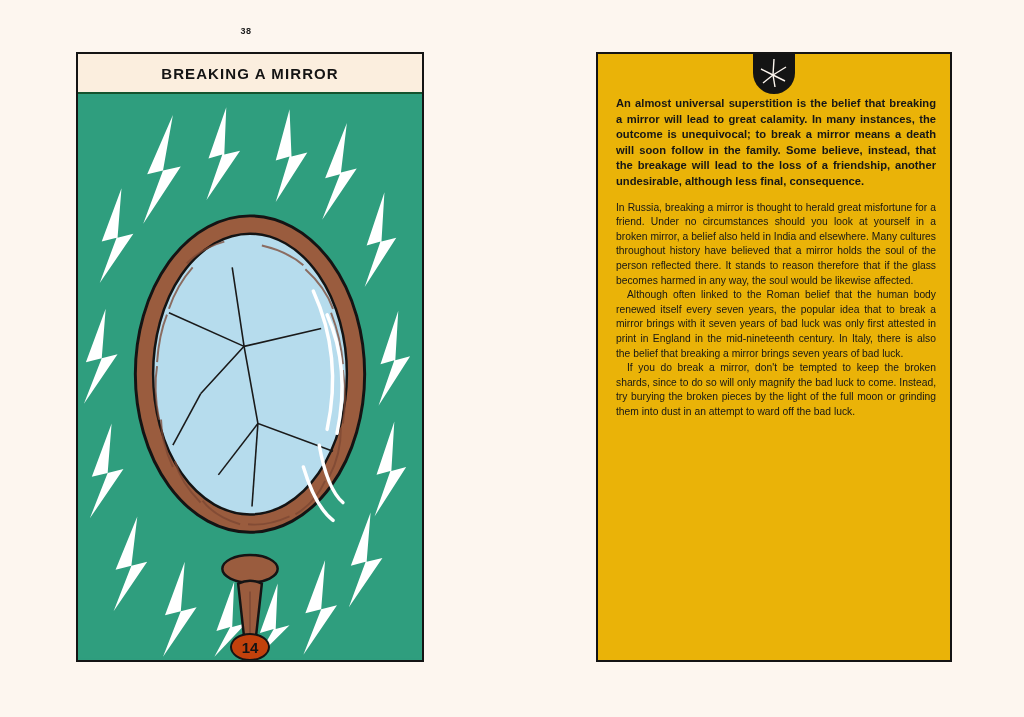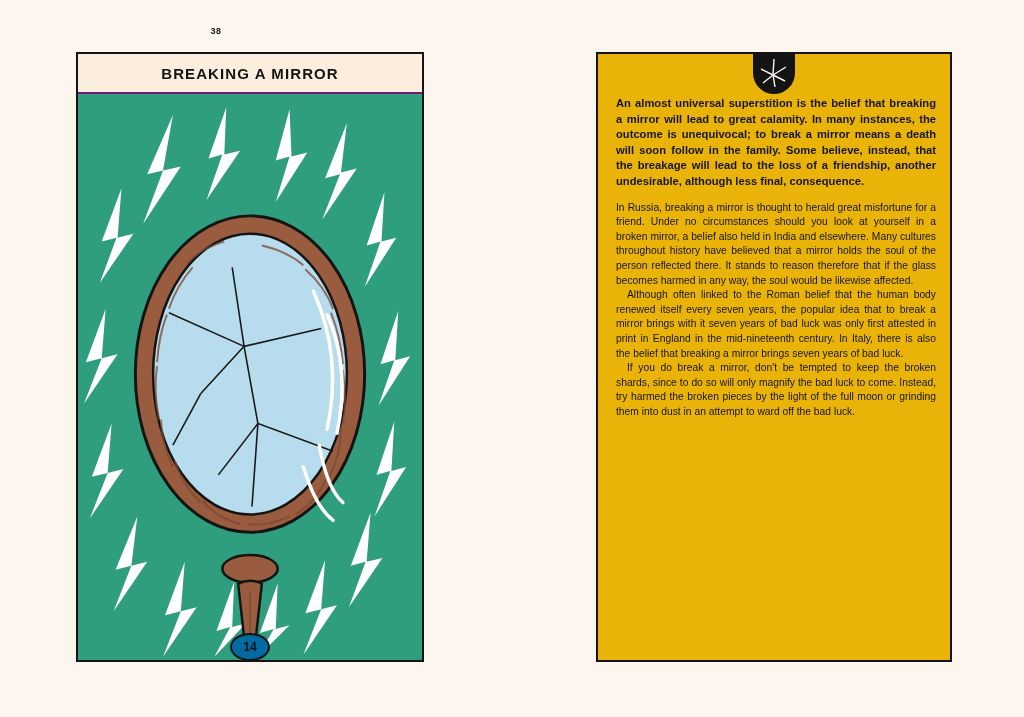--- a/index.html
+++ b/index.html
@@ -21,20 +21,21 @@
   }
 
   
   .folio {
     position: absolute;
     font-family: "Liberation Sans", sans-serif;
     font-size: 9px;
     font-weight: 700;
     letter-spacing: 0.5px;
     color: #1a1a1a;
+    padding-left: 30px;
   }
   .folio-left  { left: 0; width: 432px; top: 26px; text-align: center; }
   .folio-right { left: 592px; width: 380px; top: 26px; text-align: center; }
 
   
   .card {
     position: absolute;
     left: 76px;
     top: 52px;
     width: 348px;
@@ -43,21 +44,21 @@
     box-sizing: border-box;
     background: #2f9e7e;
     overflow: hidden;
   }
   .card-title-bar {
     position: absolute;
     left: 0; top: 0;
     width: 100%;
     height: 40px;
     background: #fbeede;
-    border-bottom: 2px solid #701a75;
+    border-bottom: 2px solid #14532d;
     display: flex;
     align-items: center;
     justify-content: center;
     box-sizing: border-box;
   }
   .card-title {
     font-size: 15px;
     font-weight: 700;
     letter-spacing: 1.1px;
     color: #141414;
@@ -72,27 +73,27 @@
   .card-art svg { display: block; width: 100%; height: 100%; }
 
   .card-number {
     position: absolute;
     left: 50%;
     transform: translateX(-50%);
     bottom: -1px;
     width: 40px;
     height: 28px;
     border-radius: 50%;
-    background: #0369a1;
+    background: #c2410c;
     border: 2px solid #141414;
     box-sizing: border-box;
     display: flex;
     align-items: center;
     justify-content: center;
-    font-size: 12px;
+    font-size: 15px;
     font-weight: 700;
     color: #141414;
   }
 
   
   .text-page {
     position: absolute;
     left: 596px;
     top: 52px;
     width: 356px;
@@ -230,17 +231,17 @@
           <path d="M20 22 L22 34"></path>
           <path d="M20 22 L33 14"></path>
         </g>
       </svg>
     </div>
 
     <div class="text-body">
       <p class="lede">An almost universal superstition is the belief that breaking a mirror will lead to great calamity. In many instances, the outcome is unequivocal; to break a mirror means a death will soon follow in the family. Some believe, instead, that the breakage will lead to the loss of a friendship, another undesirable, although less final, consequence.</p>
       <p class="para-gap">In Russia, breaking a mirror is thought to herald great misfortune for a friend. Under no circumstances should you look at yourself in a broken mirror, a belief also held in India and elsewhere. Many cultures throughout history have believed that a mirror holds the soul of the person reflected there. It stands to reason therefore that if the glass becomes harmed in any way, the soul would be likewise affected.</p>
       <p class="indent">Although often linked to the Roman belief that the human body renewed itself every seven years, the popular idea that to break a mirror brings with it seven years of bad luck was only first attested in print in England in the mid-nineteenth century. In Italy, there is also the belief that breaking a mirror brings seven years of bad luck.</p>
-      <p class="indent">If you do break a mirror, don't be tempted to keep the broken shards, since to do so will only magnify the bad luck to come. Instead, try harmed the broken pieces by the light of the full moon or grinding them into dust in an attempt to ward off the bad luck.</p>
+      <p class="indent">If you do break a mirror, don't be tempted to keep the broken shards, since to do so will only magnify the bad luck to come. Instead, try burying the broken pieces by the light of the full moon or grinding them into dust in an attempt to ward off the bad luck.</p>
     </div>
   </div>
 
 </div>
 
 </body></html>

